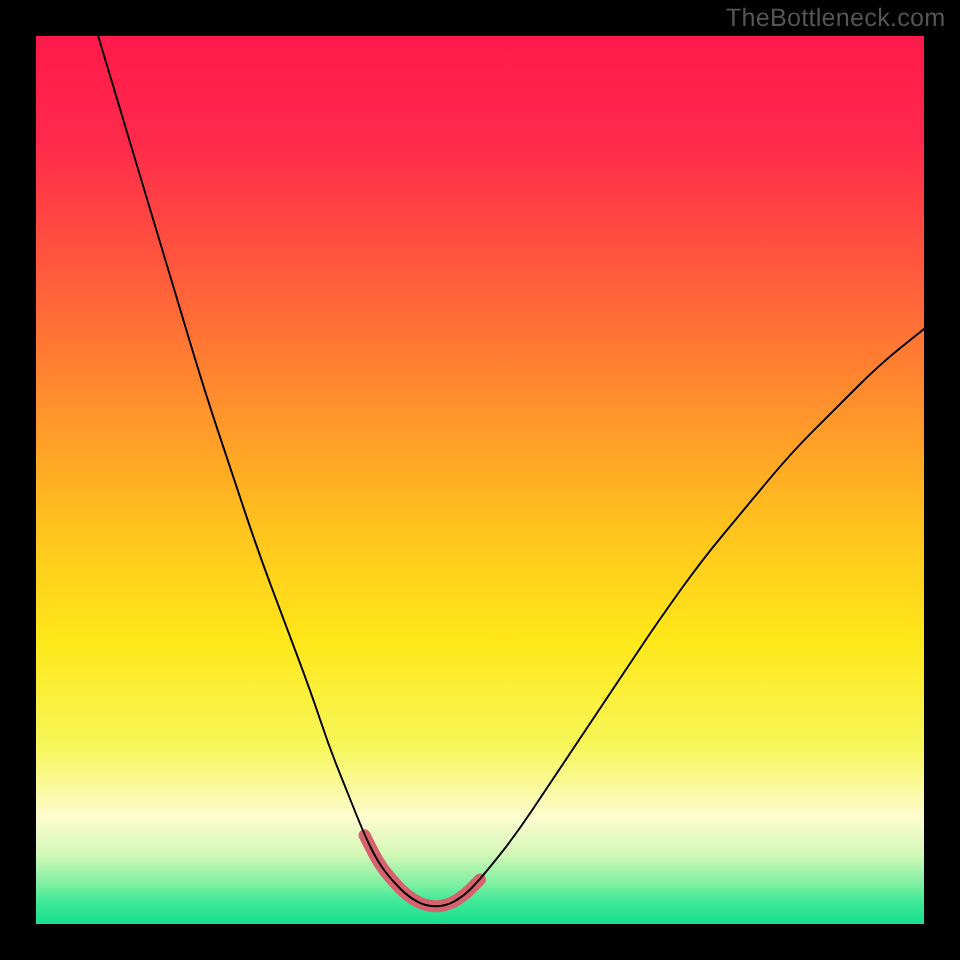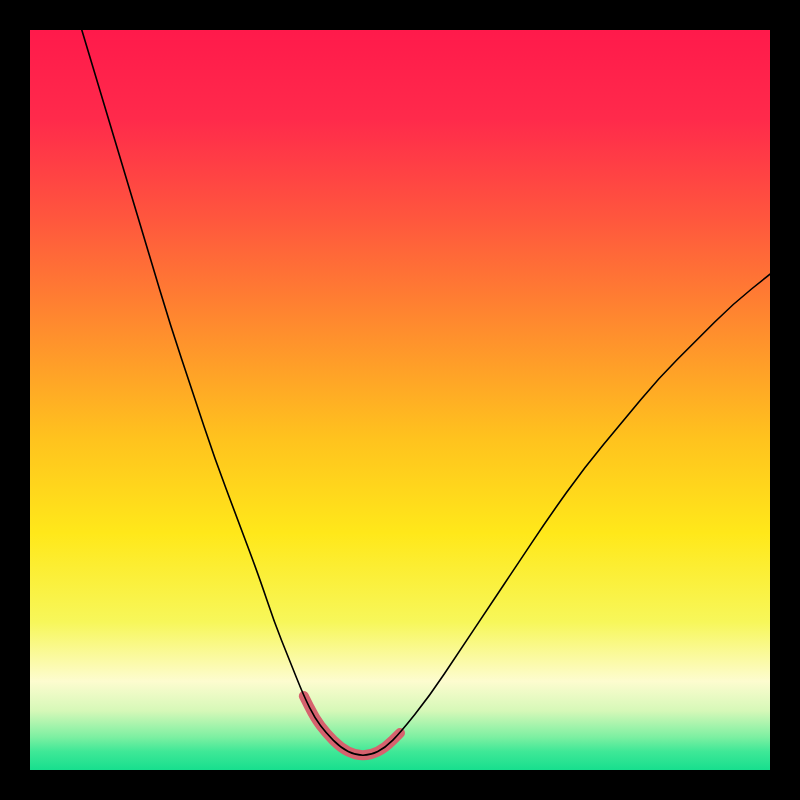--- a/index.html
+++ b/index.html
@@ -41,20 +41,21 @@
   }
   svg.curve {
     position: absolute;
     inset: 0;
   }
 </style>
 </head>
 <body>
 
 <div class="frame">
+  <div class="watermark">TheBottleneck.com</div>
   <div class="plot">
     <svg class="gradient" viewBox="0 0 100 100" preserveAspectRatio="none">
       <defs>
         <linearGradient id="bg" x1="0" y1="0" x2="0" y2="1">
             <stop offset="0%" stop-color="#ff1a4b"></stop>
             <stop offset="12%" stop-color="#ff2a4b"></stop>
             <stop offset="25%" stop-color="#ff553e"></stop>
             <stop offset="40%" stop-color="#ff8b2e"></stop>
             <stop offset="55.00000000000001%" stop-color="#ffc21e"></stop>
             <stop offset="68%" stop-color="#ffe81a"></stop>

